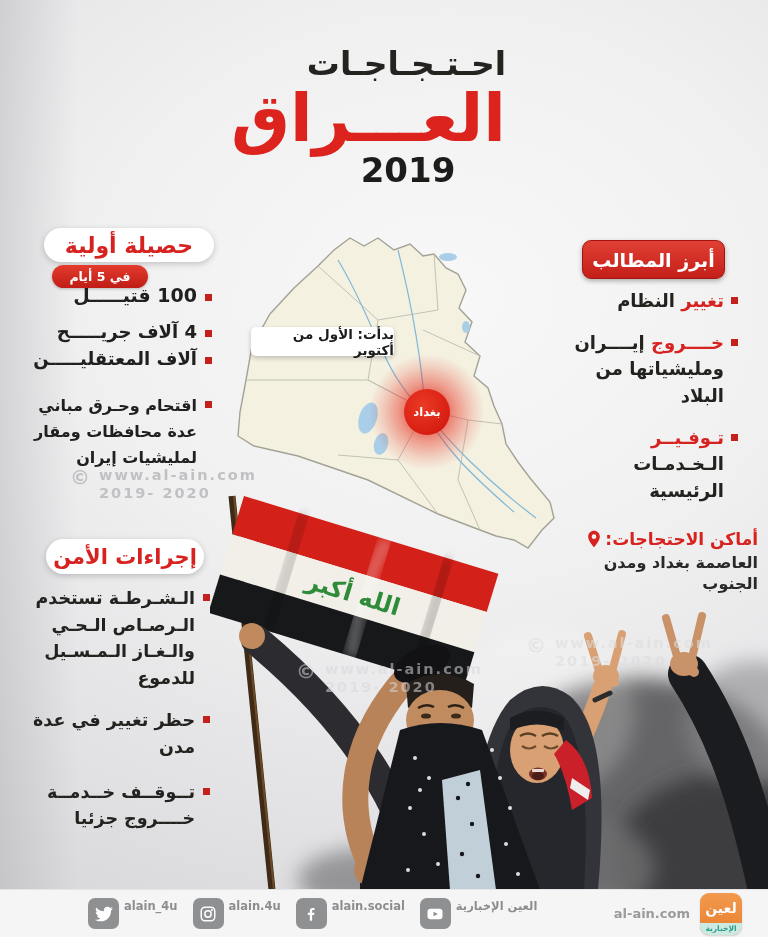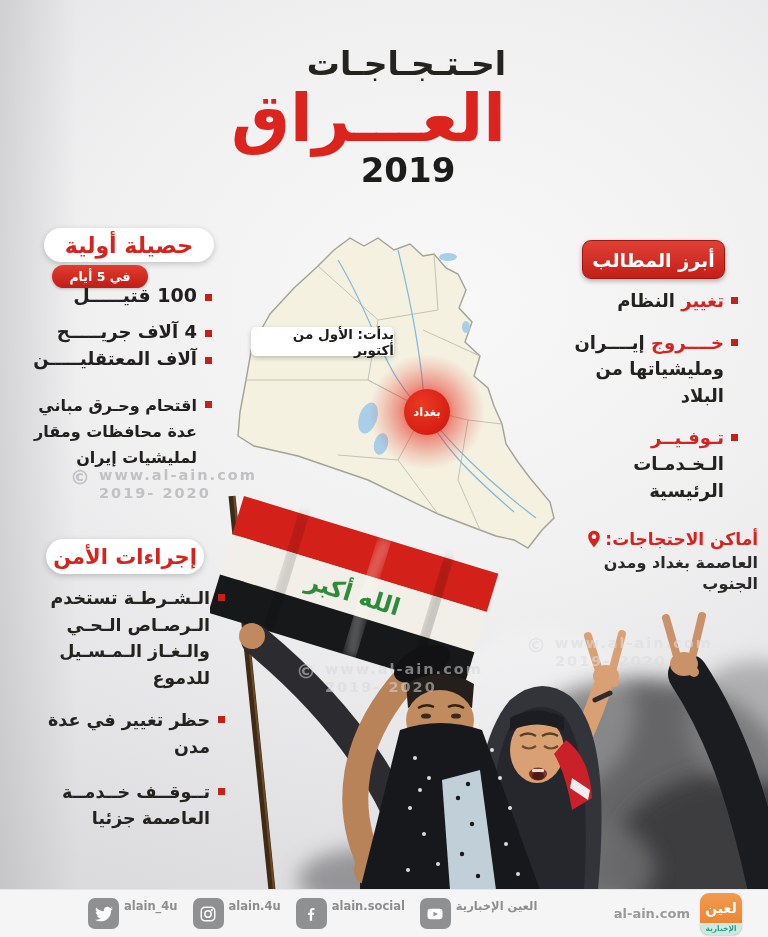--- a/index.html
+++ b/index.html
@@ -32,21 +32,21 @@
   .toll-list li{position:relative;padding-right:15px;}
   .toll-li1{font-size:19px;margin-bottom:15px;}
   .toll-li2{font-size:18px;margin-bottom:6px;}
   .toll-li3{font-size:18px;margin-bottom:24px;}
   .toll-li4{font-size:16px;line-height:1.62;}
   .demand-list{position:absolute;left:556px;top:288px;width:182px;direction:rtl;text-align:right;
     color:#23221f;font-weight:bold;font-size:18px;line-height:1.48;z-index:6;}
   .demand-list li{position:relative;padding-right:14px;margin-bottom:15px;}
   .rw{color:#d7231f;}
   .sec-list{position:absolute;left:10px;top:585px;width:200px;direction:rtl;text-align:right;
-    color:#23221f;font-weight:bold;font-size:17.5px;line-height:1.52;z-index:6;margin-left:15px;}
+    color:#23221f;font-weight:bold;font-size:17.5px;line-height:1.52;z-index:6;}
   .sec-list li{position:relative;padding-right:15px;}
   .sec-li1{margin-bottom:16px;}
   .sec-li2{margin-bottom:18px;}
   
   .locations{position:absolute;left:570px;top:529px;width:188px;direction:rtl;z-index:6;}
   .loc-head{display:flex;align-items:center;gap:4px;justify-content:flex-start;
     color:#d7231f;font-weight:bold;font-size:17px;}
   .loc-line1{color:#2a2927;font-weight:bold;font-size:16px;margin-top:4px;text-align:right;}
   .loc-line2{color:#2a2927;font-weight:bold;font-size:16px;text-align:right;padding-left:45px;margin-top:2px;}
   
@@ -153,21 +153,21 @@
       </svg>
     </div>
     <div class="loc-line1">العاصمة بغداد ومدن</div>
     <div class="loc-line2">الجنوب</div>
   </div>
 
   <div class="pill-white sec-header">إجراءات الأمن</div>
   <ul class="sec-list">
     <li class="sec-li1"><span class="blt"></span><span>الـشـرطـة تستخدم الـرصـاص الـحـي والـغـاز الـمـسـيل للدموع</span></li>
     <li class="sec-li2"><span class="blt"></span><span>حظر تغيير في عدة مدن</span></li>
-    <li><span class="blt"></span><span>تــوقــف خــدمــة العاصمة جزئيا</span></li>
+    <li><span class="blt"></span><span>تــوقــف خــدمــة خــــروج جزئيا</span></li>
   </ul>
 
   <svg class="photo-svg" width="558" height="412" viewBox="0 0 558 412">
     <defs>
       <filter id="f1" x="-60%" y="-60%" width="220%" height="220%">
           <feGaussianBlur stdDeviation="10"></feGaussianBlur>
         </filter>
       <filter id="f2" x="-60%" y="-60%" width="220%" height="220%">
           <feGaussianBlur stdDeviation="4"></feGaussianBlur>
         </filter>

